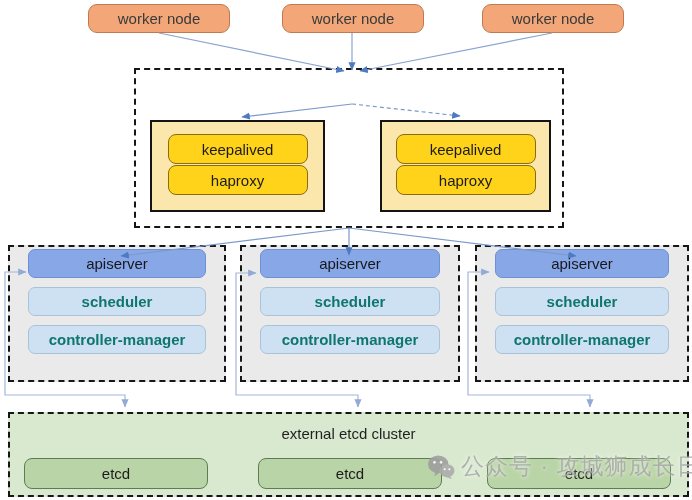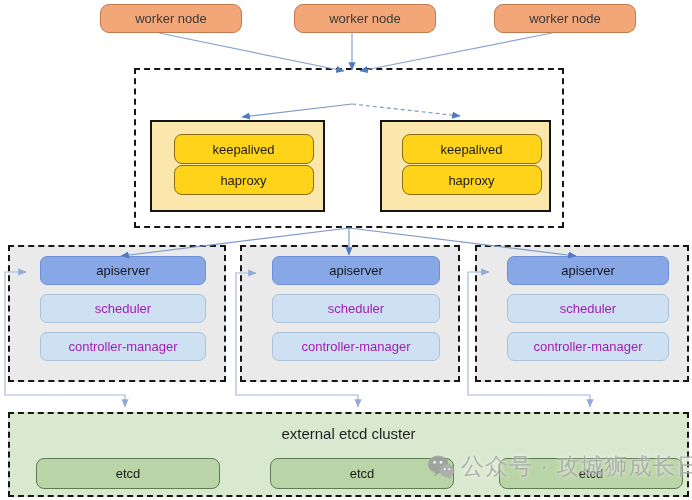--- a/index.html
+++ b/index.html
@@ -2,21 +2,21 @@
 <html><head>
 <meta charset="utf-8">
 <style>
   html,body{margin:0;padding:0;background:#ffffff;}
   .canvas{
     position:relative;width:692px;height:500px;background:#ffffff;
     font-family:"Liberation Sans", sans-serif;overflow:hidden;
   }
   .box{
     position:absolute;display:flex;align-items:center;justify-content:center;
-    box-sizing:border-box;font-size:13px;color:#2e2e2e;border-radius:8px;margin-left:12px;
+    box-sizing:border-box;font-size:15px;color:#2e2e2e;border-radius:8px;
   }
   
   .wnode{
     width:142px;height:29px;top:4px;
     background:#F3A678;border:1.5px solid #C07A4E;border-radius:9px;color:#3a3a3a;
   }
   
   .lb-cluster{
     position:absolute;left:134px;top:68px;width:430px;height:160px;
     border:2px dashed #161616;box-sizing:border-box;background:transparent;
@@ -33,25 +33,25 @@
   }
   .lb-group .inner{
     position:static;width:140px;height:30px;flex:0 0 auto;
     background:#FFD31A;border:1px solid #8A6D10;border-radius:8px;color:#1c1c1c;
   }
   
   .master-group{
     position:absolute;top:245px;height:137px;box-sizing:border-box;
     background:#EAEAEA;border:2px dashed #161616;
     display:flex;flex-direction:column;align-items:stretch;
-    padding:9px 18px;gap:9px;
+    padding:2px 18px;gap:9px;
   }
   .master-group .inner{position:static;width:auto;height:29px;flex:0 0 auto;border-radius:7px;}
   .apiserver{background:#87A7E6;border:1px solid #6D90D6;color:#17181d;}
-  .lightblue{background:#CDE1F3;border:1px solid #A9C1DA;color:#a21caf;}
+  .lightblue{background:#CDE1F3;border:1px solid #A9C1DA;color:#0f766e;font-weight:bold;}
   
   .etcd-cluster{
     position:absolute;left:8px;top:412px;width:681px;height:85px;box-sizing:border-box;
     background:#D9E9CF;border:2px dashed #161616;padding-left:40px;
   }
   .etcd-title{
     position:absolute;left:0;top:11px;width:100%;text-align:center;
     font-size:15px;color:#1f1f1f;
   }
   .etcd-box{

